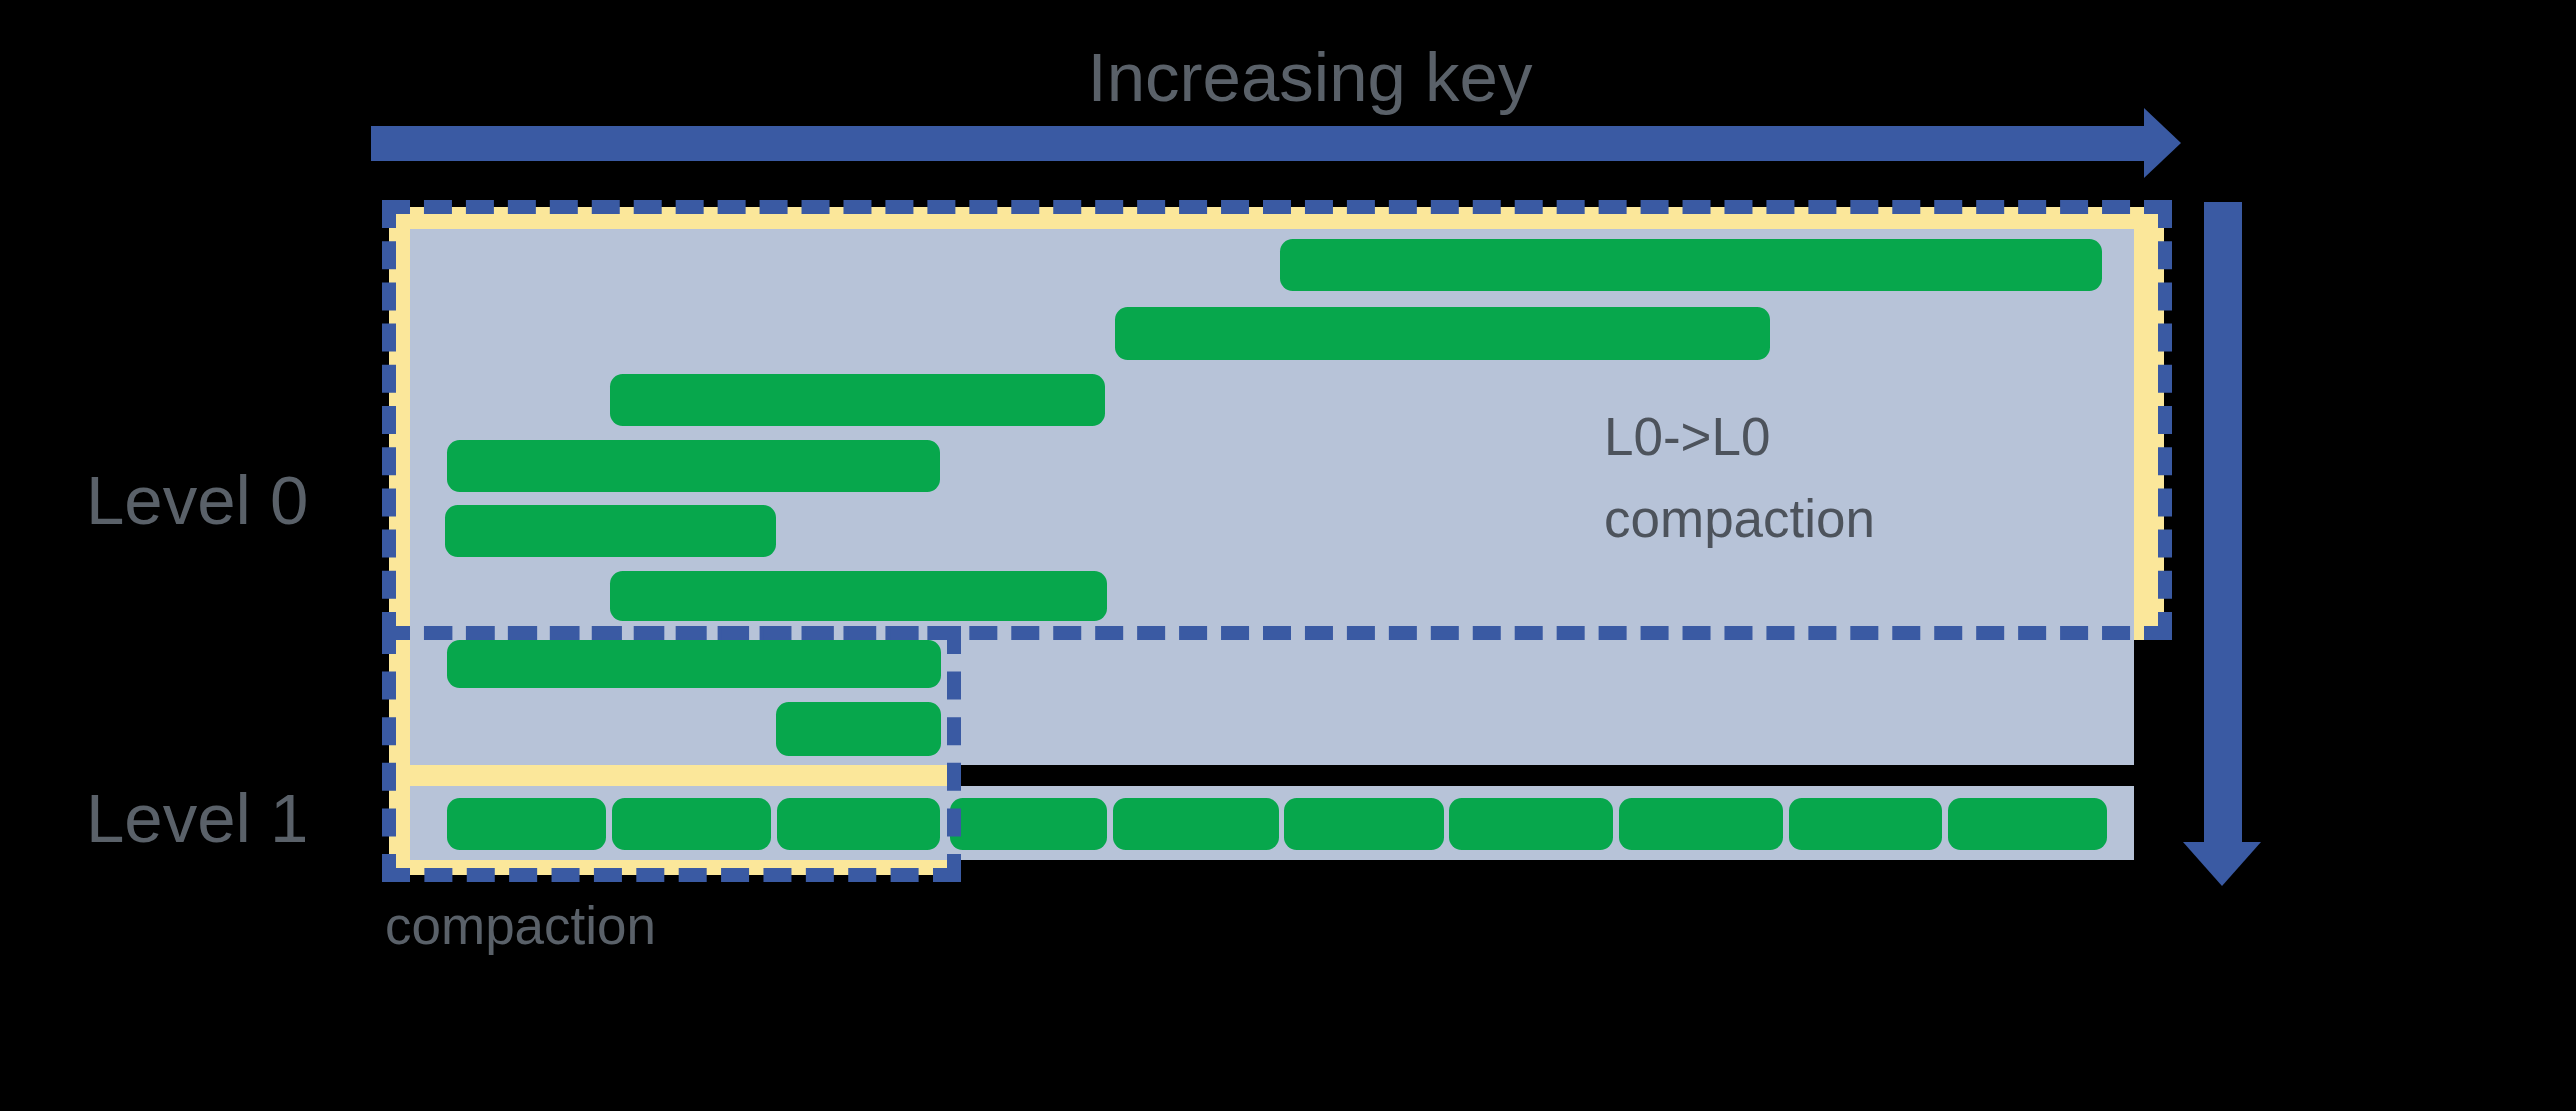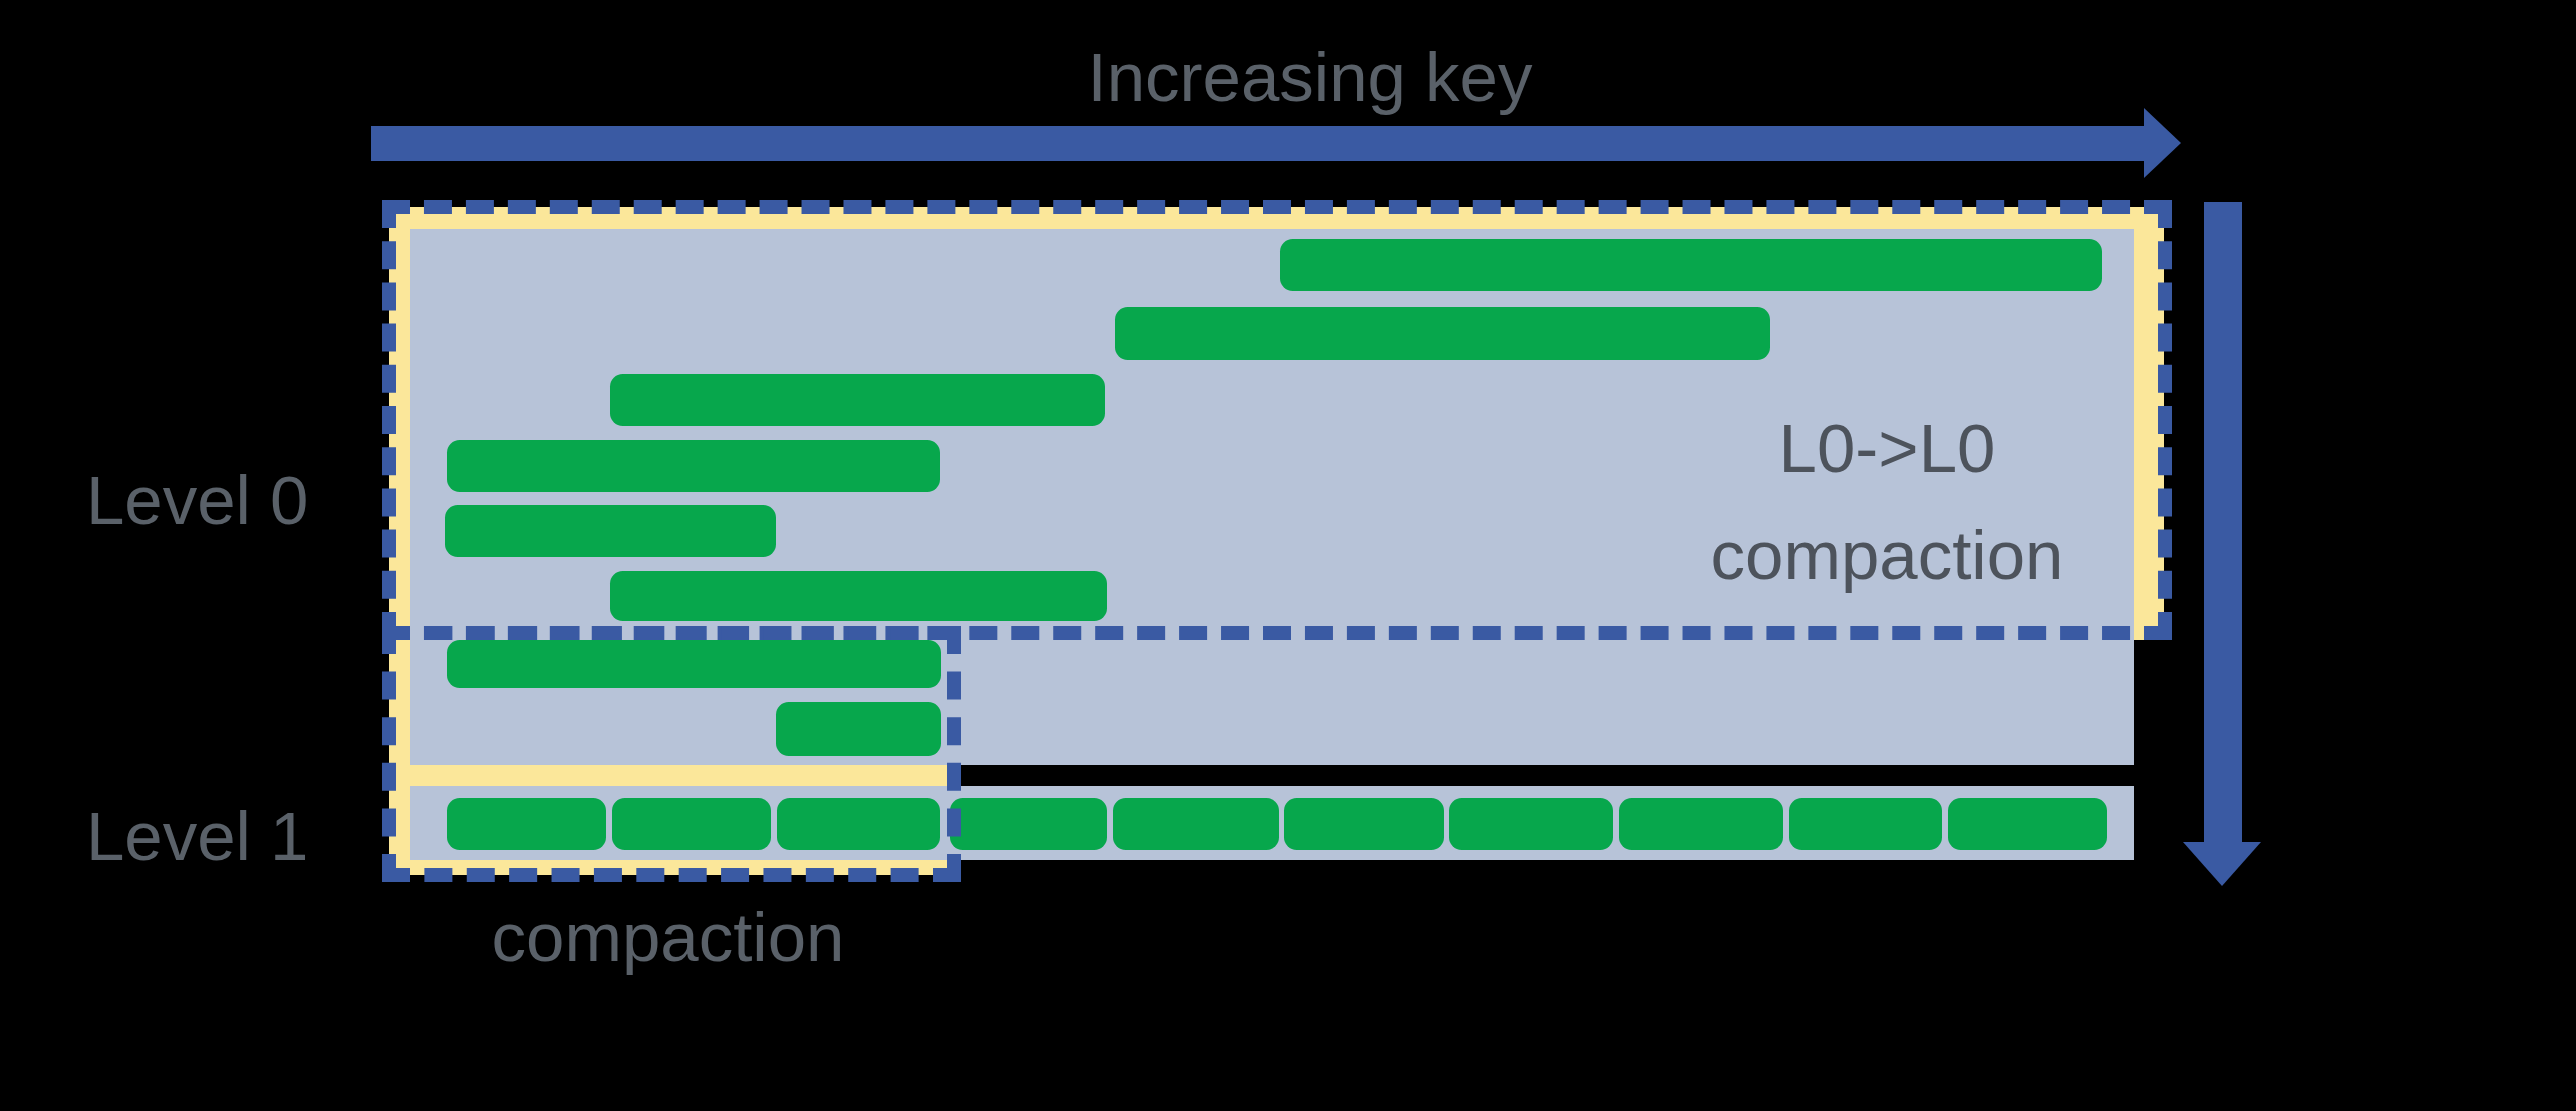--- a/index.html
+++ b/index.html
@@ -3,42 +3,42 @@
 <meta charset="utf-8">
 <style>
   html,body{margin:0;padding:0;background:#000;}
   #diagram-root{
     position:relative; width:2576px; height:1111px; overflow:hidden;
     background:var(--background,#000);
     font-family:"Liberation Sans", sans-serif;
     margin-left:44px;
   }
   .lbl{position:absolute; color:var(--label_gray,#5a6169); font-size:69px; line-height:1.2; white-space:nowrap;}
-  .lbl2{position:absolute; color:var(--label_gray,#5a6169); font-size:69px; line-height:1.55; text-align:center;}
+  .lbl2{position:absolute; color:var(--label_gray,#5a6169); font-size:53px; line-height:1.55; text-align:left;}
   .fill{position:absolute;}
   .yellow{background:var(--highlight_yellow,#fbe79a); z-index:1;}
   .blue-region{background:var(--region_blue,#b7c3d8); z-index:2;}
   .bar{position:absolute; background:var(--sstable_green,#07a74c); border-radius:12.7px; z-index:3;}
   .dash{position:absolute; border:14px dashed var(--accent_blue,#3a5aa3); z-index:4; background:transparent;}
   .arrow-shaft{position:absolute; background:var(--accent_blue,#3a5aa3); z-index:5;}
   .arrow-head{position:absolute; width:0; height:0; z-index:5;}
   #key-arrow-head{
     left:2100px; top:108px;
     border-top:35px solid transparent; border-bottom:35px solid transparent;
     border-left:37px solid var(--accent_blue,#3a5aa3);
   }
   #age-arrow-head{
     left:2139px; top:842px;
     border-left:39px solid transparent; border-right:39px solid transparent;
     border-top:44px solid var(--accent_blue,#3a5aa3);
   }
   #increasing-key-label{left:912px; top:37px; width:708px; text-align:center;}
   #increasing-age-label{left:2197px; top:432px; width:354px;}
   #level0-label{left:42px; top:460px;}
-  #level1-label{left:42px; top:796px;}
+  #level1-label{left:42px; top:778px;}
   #l0-l0-compaction-label{left:1560px; top:396px; width:566px; color:var(--onregion_gray,#4d535c); z-index:6;}
   #l0-l1-compaction-label{left:341px; top:885px; width:566px; z-index:6;}
   #l0-highlight{left:345px; top:207px; width:1775px; height:433px;}
   #l0-l1-highlight{left:345px; top:626px; width:572px; height:249px;}
   #level0-region{left:366px; top:229px; width:1724px; height:536px;}
   #level1-region{left:366px; top:786px; width:1724px; height:74px;}
   #l0-selection{left:338px; top:200px; width:1790px; height:440px; box-sizing:border-box;}
   #l0-l1-selection{left:338px; top:626px; width:579px; height:256px; box-sizing:border-box;}
   #key-arrow-shaft{left:327px; top:126px; width:1773px; height:35px;}
   #age-arrow-shaft{left:2160px; top:202px; width:38px; height:640px;}

